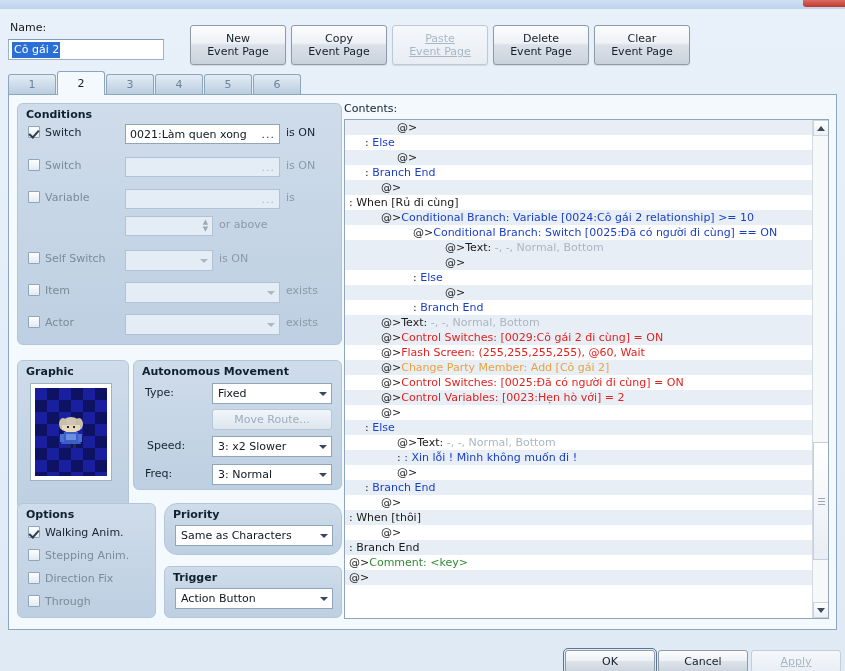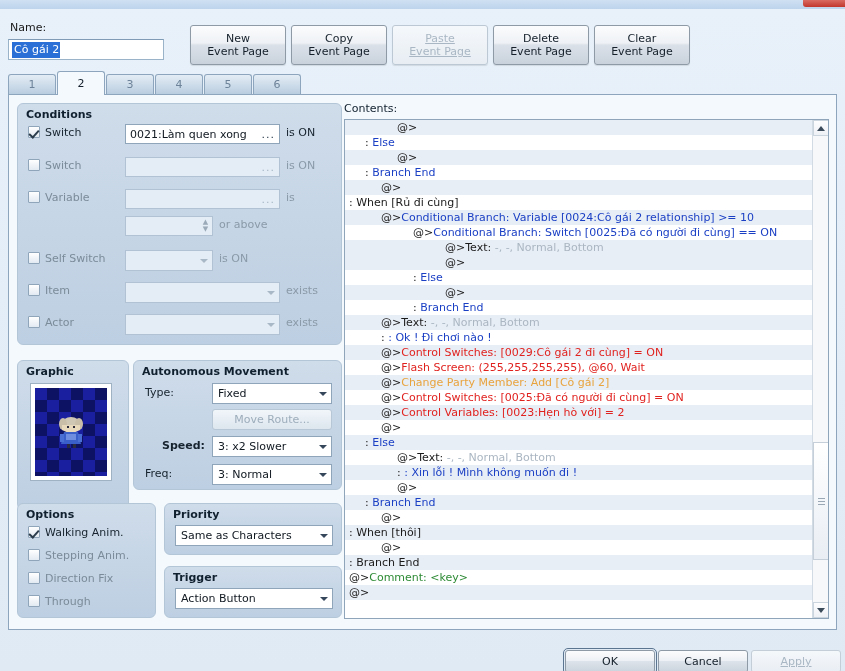--- a/index.html
+++ b/index.html
@@ -341,21 +341,21 @@
         <span>Fixed</span>
         <span class="arrow">
             <span class="caret"></span>
           </span>
       </div>
 
       <div id="move-route-btn" style="left:78px; top:48px; width:120px; height:21px;">
         <span>Move Route...</span>
       </div>
 
-      <div class="fl" style="left:28px; top:78px;font-weight:bold;">Speed:</div>
+      <div class="fl" style="left:13px; top:78px;">Speed:</div>
       <div class="combo" style="left:78px; top:75px; width:120px;">
         <span>3: x2 Slower</span>
         <span class="arrow">
             <span class="caret"></span>
           </span>
       </div>
 
       <div class="fl" style="left:11px; top:106px;">Freq:</div>
       <div class="combo" style="left:78px; top:103px; width:120px;">
         <span>3: Normal</span>
@@ -370,21 +370,21 @@
       <div class="cb checked" style="left:10px; top:22px;"></div>
       <div class="cblabel" style="left:27px; top:22px;">Walking Anim.</div>
       <div class="cb" style="left:10px; top:45px;"></div>
       <div class="cblabel dim" style="left:27px; top:45px;">Stepping Anim.</div>
       <div class="cb" style="left:10px; top:68px;"></div>
       <div class="cblabel dim" style="left:27px; top:68px;">Direction Fix</div>
       <div class="cb" style="left:10px; top:91px;"></div>
       <div class="cblabel dim" style="left:27px; top:91px;">Through</div>
     </div>
 
-    <div class="group" style="left:155px; top:408px; width:178px; height:52px;">
+    <div class="group" style="left:155px; top:408px; width:178px; height:52px;border-radius:13px;">
       <div class="gtitle">Priority</div>
       <div class="combo" style="left:10px; top:21px; width:158px;">
         <span>Same as Characters</span>
         <span class="arrow">
             <span class="caret"></span>
           </span>
       </div>
     </div>
 
     <div class="group" style="left:155px; top:471px; width:178px; height:52px;">
@@ -408,21 +408,20 @@
         <div class="crow alt"><span style="display: inline-block; width: 32px;"></span><span class="at">@&gt;</span></div>
         <div class="crow"><span style="display: inline-block; width: 0px;"></span><span class="at">:</span><span style="color: rgb(26, 26, 26);"> When [Rủ đi cùng]</span></div>
         <div class="crow alt"><span style="display: inline-block; width: 32px;"></span><span class="at">@&gt;</span><span style="color: rgb(26, 63, 196);">Conditional Branch: Variable [0024:Cô gái 2 relationship] &gt;= 10</span></div>
         <div class="crow"><span style="display: inline-block; width: 64px;"></span><span class="at">@&gt;</span><span style="color: rgb(26, 63, 196);">Conditional Branch: Switch [0025:Đã có người đi cùng] == ON</span></div>
         <div class="crow alt"><span style="display: inline-block; width: 96px;"></span><span class="at">@&gt;</span><span style="color: rgb(26, 26, 26);"><span style="color: rgb(26, 26, 26);">Text:</span><span style="color: rgb(170, 182, 194);"> -, -, Normal, Bottom</span></span></div>
         <div class="crow alt"><span style="display: inline-block; width: 96px;"></span><span class="at">@&gt;</span></div>
         <div class="crow"><span style="display: inline-block; width: 64px;"></span><span class="at">:</span><span style="color: rgb(26, 63, 196);"> Else</span></div>
         <div class="crow alt"><span style="display: inline-block; width: 96px;"></span><span class="at">@&gt;</span></div>
         <div class="crow"><span style="display: inline-block; width: 64px;"></span><span class="at">:</span><span style="color: rgb(26, 63, 196);"> Branch End</span></div>
         <div class="crow alt"><span style="display: inline-block; width: 32px;"></span><span class="at">@&gt;</span><span style="color: rgb(26, 26, 26);"><span style="color: rgb(26, 26, 26);">Text:</span><span style="color: rgb(170, 182, 194);"> -, -, Normal, Bottom</span></span></div>
-        <div class="crow"><span style="display: inline-block; width: 32px;"></span><span class="at">:</span><span style="color: rgb(26, 63, 196);">       : Ok ! Đi chơi nào !</span></div>
         <div class="crow alt"><span style="display: inline-block; width: 32px;"></span><span class="at">@&gt;</span><span style="color: rgb(224, 34, 31);">Control Switches: [0029:Cô gái 2 đi cùng] = ON</span></div>
         <div class="crow"><span style="display: inline-block; width: 32px;"></span><span class="at">@&gt;</span><span style="color: rgb(224, 34, 31);">Flash Screen: (255,255,255,255), @60, Wait</span></div>
         <div class="crow alt"><span style="display: inline-block; width: 32px;"></span><span class="at">@&gt;</span><span style="color: rgb(232, 163, 61);">Change Party Member: Add [Cô gái 2]</span></div>
         <div class="crow"><span style="display: inline-block; width: 32px;"></span><span class="at">@&gt;</span><span style="color: rgb(224, 34, 31);">Control Switches: [0025:Đã có người đi cùng] = ON</span></div>
         <div class="crow alt"><span style="display: inline-block; width: 32px;"></span><span class="at">@&gt;</span><span style="color: rgb(224, 34, 31);">Control Variables: [0023:Hẹn hò với] = 2</span></div>
         <div class="crow"><span style="display: inline-block; width: 32px;"></span><span class="at">@&gt;</span></div>
         <div class="crow alt"><span style="display: inline-block; width: 16px;"></span><span class="at">:</span><span style="color: rgb(26, 63, 196);"> Else</span></div>
         <div class="crow"><span style="display: inline-block; width: 48px;"></span><span class="at">@&gt;</span><span style="color: rgb(26, 26, 26);"><span style="color: rgb(26, 26, 26);">Text:</span><span style="color: rgb(170, 182, 194);"> -, -, Normal, Bottom</span></span></div>
         <div class="crow alt"><span style="display: inline-block; width: 48px;"></span><span class="at">:</span><span style="color: rgb(26, 63, 196);">       : Xin lỗi ! Mình không muốn đi !</span></div>
         <div class="crow"><span style="display: inline-block; width: 48px;"></span><span class="at">@&gt;</span></div>

